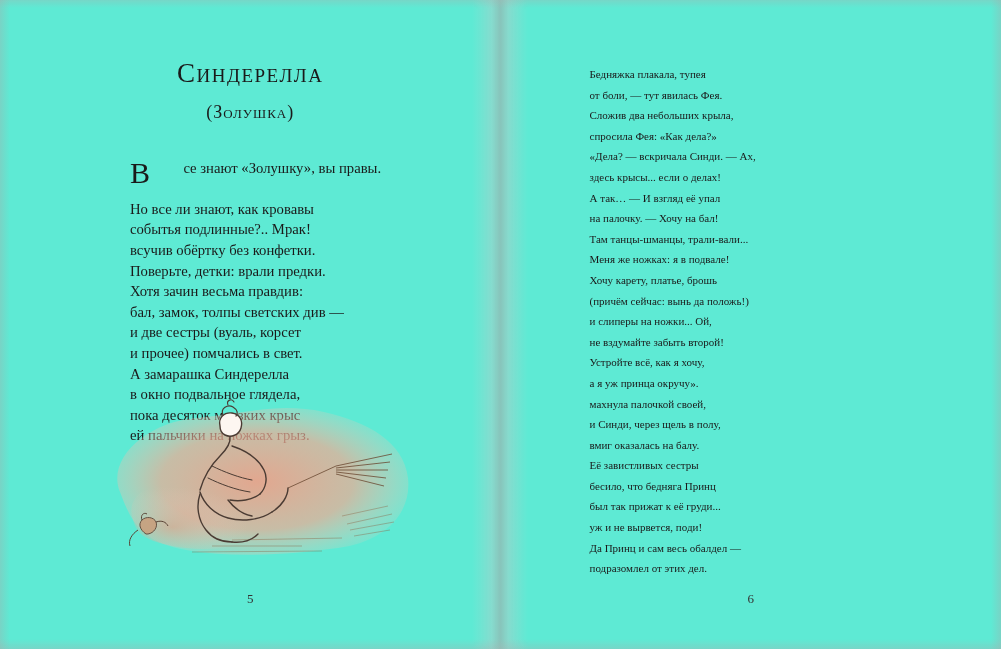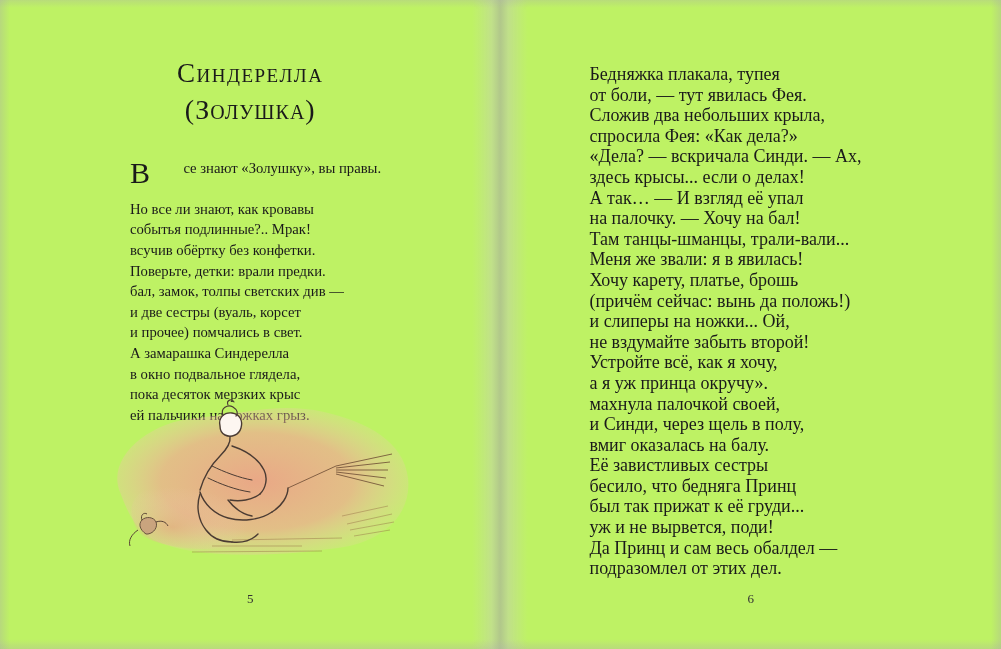--- a/index.html
+++ b/index.html
@@ -19,21 +19,21 @@
     width: 1001px;
     height: 649px;
     display: flex;
     background: #fdfdfd;
   }
   
   .page {
     position: relative;
     width: 50%;
     height: 100%;
-    background: #bef264;
+    background: #5eead4;
   }
   .page-left {
     box-shadow: inset -18px 0 22px -18px rgba(120,120,120,0.28);
   }
   .page-right {
     box-shadow: inset 18px 0 22px -18px rgba(120,120,120,0.28);
   }
   .gutter {
     position: absolute;
     left: 472px;
@@ -81,41 +81,41 @@
     text-align: center;
     letter-spacing: 0.5px;
   }
   .title-line-1 {
     font-size: 27px;
     font-variant: small-caps;
     letter-spacing: 1.5px;
     line-height: 1.15;
   }
   .title-line-2 {
-    font-size: 28px;
+    font-size: 18px;
     font-variant: small-caps;
     letter-spacing: 1px;
     line-height: 1.25;
-    margin-top: 3px;
+    margin-top: 12px;
   }
 
   .poem-left {
     position: absolute;
     top: 137px;
     left: 130px;
     width: 330px;
     font-size: 14.7px;
     line-height: 20.6px;
   }
   .poem-right {
     position: absolute;
     top: 64px;
     left: 89px;
     width: 330px;
-    font-size: 18px;
+    font-size: 11px;
     line-height: 20.6px;
   }
   .line {
     white-space: pre;
   }
   .dropcap {
     float: left;
     font-size: 30px;
     line-height: 26px;
     padding: 2px 4px 0 0;
@@ -154,20 +154,21 @@
     </div>
 
     <div class="poem-left">
       <div class="line">
         <span class="dropcap">В</span><span>се знают «Золушку», вы правы.</span>
       </div>
       <div class="line">Но все ли знают, как кровавы</div>
       <div class="line">событья подлинные?.. Мрак!</div>
       <div class="line">всучив обёртку без конфетки.</div>
       <div class="line">Поверьте, детки: врали предки.</div>
+      <div class="line">Хотя зачин весьма правдив:</div>
       <div class="line">бал, замок, толпы светских див —</div>
       <div class="line">и две сестры (вуаль, корсет</div>
       <div class="line">и прочее) помчались в свет.</div>
       <div class="line">А замарашка Синдерелла</div>
       <div class="line">в окно подвальное глядела,</div>
       <div class="line">пока десяток мерзких крыс</div>
       <div class="line">ей пальчики на ножках грыз.</div>
     </div>
 
     <div class="illustration">
@@ -245,21 +246,21 @@
     <div class="poem-right">
       <div class="line">Бедняжка плакала, тупея</div>
       <div class="line">от боли, — тут явилась Фея.</div>
       <div class="line">Сложив два небольших крыла,</div>
       <div class="line">спросила Фея: «Как дела?»</div>
       <div class="line">«Дела? — вскричала Синди. — Ах,</div>
       <div class="line">здесь крысы... если о делах!</div>
       <div class="line">А так… — И взгляд её упал</div>
       <div class="line">на палочку. — Хочу на бал!</div>
       <div class="line">Там танцы-шманцы, трали-вали...</div>
-      <div class="line">Меня же звали: я в явилась!</div>
+      <div class="line">Меня же ножках: я в подвале!</div>
       <div class="line">Хочу карету, платье, брошь</div>
       <div class="line">(причём сейчас: вынь да положь!)</div>
       <div class="line">и слиперы на ножки... Ой,</div>
       <div class="line">не вздумайте забыть второй!</div>
       <div class="line">Устройте всё, как я хочу,</div>
       <div class="line">а я уж принца окручу».</div>
       <div class="line">махнула палочкой своей,</div>
       <div class="line">и Синди, через щель в полу,</div>
       <div class="line">вмиг оказалась на балу.</div>
       <div class="line">Её завистливых сестры</div>

